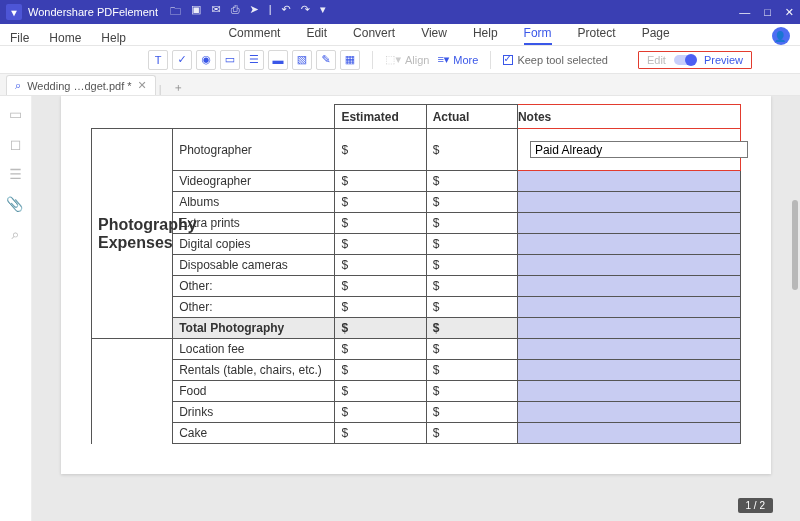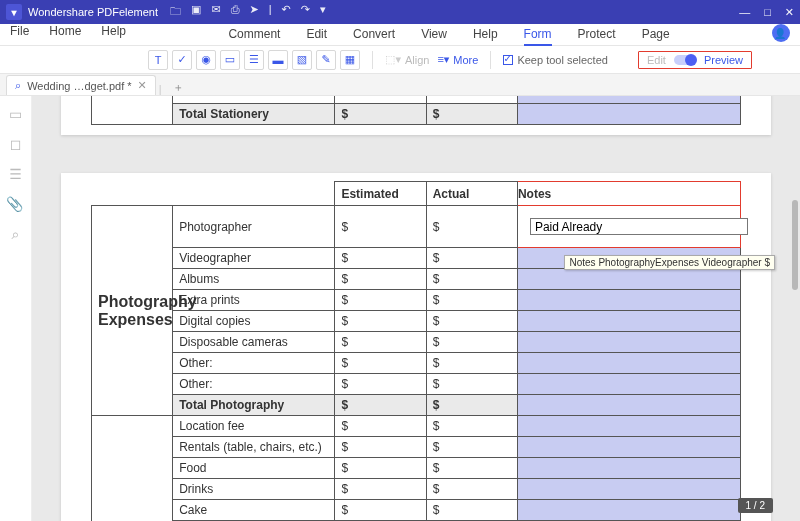--- a/index.html
+++ b/index.html
@@ -7,21 +7,21 @@
 
   
   .titlebar { height: 24px; background: #3a3fb3; color: #fff; display: flex; align-items: center; padding: 0 6px; font-size: 11px; }
   .titlebar .logo { width: 16px; height: 16px; background: #4d55d6; display:inline-flex;align-items:center;justify-content:center;border-radius:2px;margin-right:6px;font-size:10px;font-weight:bold;}
   .titlebar .tgroup { display:flex; gap:10px; margin-left:12px; }
   .titlebar .tgroup span { opacity:.9; cursor:pointer; }
   .titlebar .right { margin-left:auto; display:flex; gap:14px; }
   .titlebar .right span { cursor:pointer; opacity:.95; }
 
   
-  .menubar { height: 22px; background:#fff; border-bottom:1px solid #e6e6e6; display:flex; align-items:flex-start; padding:0 10px; gap:2px; font-size:12px; color:#444;}
+  .menubar { height: 22px; background:#fff; border-bottom:1px solid #e6e6e6; display:flex; align-items:flex-end; padding:0 10px; gap:2px; font-size:12px; color:#444;}
   .menubar .left { display:flex; gap:20px; }
   .menubar .center { flex:1; display:flex; justify-content:center; gap:26px; }
   .menubar .center span { cursor:pointer; padding:3px 0; }
   .menubar .center .active { color:#3a57e8; border-bottom:2px solid #3a57e8; }
   .menubar .avatar { width:18px;height:18px;border-radius:50%;background:#4d6df2;display:flex;align-items:center;justify-content:center;color:#fff;font-size:10px;}
 
   
   .toolbar { height:28px; background:#fff; border-bottom:1px solid #e6e6e6; display:flex; align-items:center; padding:0 8px; gap:8px; font-size:11px; color:#666;}
   .toolbar .iconbtn { width:20px;height:20px;border:1px solid #d8d8d8;border-radius:2px;display:flex;align-items:center;justify-content:center;color:#3a57e8;cursor:pointer;background:#fff;}
   .toolbar .row1 { display:flex; gap:4px; margin-left:140px;}
@@ -158,44 +158,20 @@
 <div class="leftrail">
   <span>▭</span>
   <span>◻</span>
   <span>☰</span>
   <span>📎</span>
   <span>⌕</span>
 </div>
 
 <div class="workspace">
 
-  <div class="page first">
-    <table class="bud">
-      <tbody>
-          <tr>
-        <td class="rowlabel" style="border-top:none;border-left:1px solid #555;border-right:1px solid #555;height:10px;border-bottom:none;background:#fff"></td>
-        <td class="itemcol" style="border-top:none;height:10px"></td>
-        <td class="numcol" style="border-top:none;height:10px"></td>
-        <td class="numcol" style="border-top:none;height:10px"></td>
-        <td class="notecol" style="border-top:none;height:10px">
-              <span class="fillcell"></span>
-            </td>
-      </tr>
-      <tr class="totalrow">
-        <td class="rowlabel" style="background:#fff;border-top:none"></td>
-        <td class="itemcol">Total Stationery</td>
-        <td class="numcol">$</td>
-        <td class="numcol">$</td>
-        <td class="notecol">
-              <span class="fillcell"></span>
-            </td>
-      </tr>
-    </tbody>
-      </table>
-  </div>
 
   <div class="page second" style="position:relative">
     <table class="bud">
       <tbody>
           <tr>
         <td class="rowlabel" style="border:none"></td>
         <td class="itemcol" style="border:none"></td>
         <th class="numcol">Estimated</th>
         <th class="numcol">Actual</th>
         <th class="notecol redframe">Notes</th>
@@ -310,19 +286,18 @@
         <td class="itemcol">Cake</td>
         <td class="numcol">$</td>
         <td class="numcol">$</td>
         <td class="notecol">
               <span class="fillcell"></span>
             </td>
       </tr>
     </tbody>
       </table>
 
-    <div class="tooltip" style="top:82px; right:-4px;">Notes PhotographyExpenses Videographer $</div>
   </div>
 
 </div>
 
 <div class="vscroll"></div>
 <div class="pageind">1 / 2</div>
 
 </body></html>

